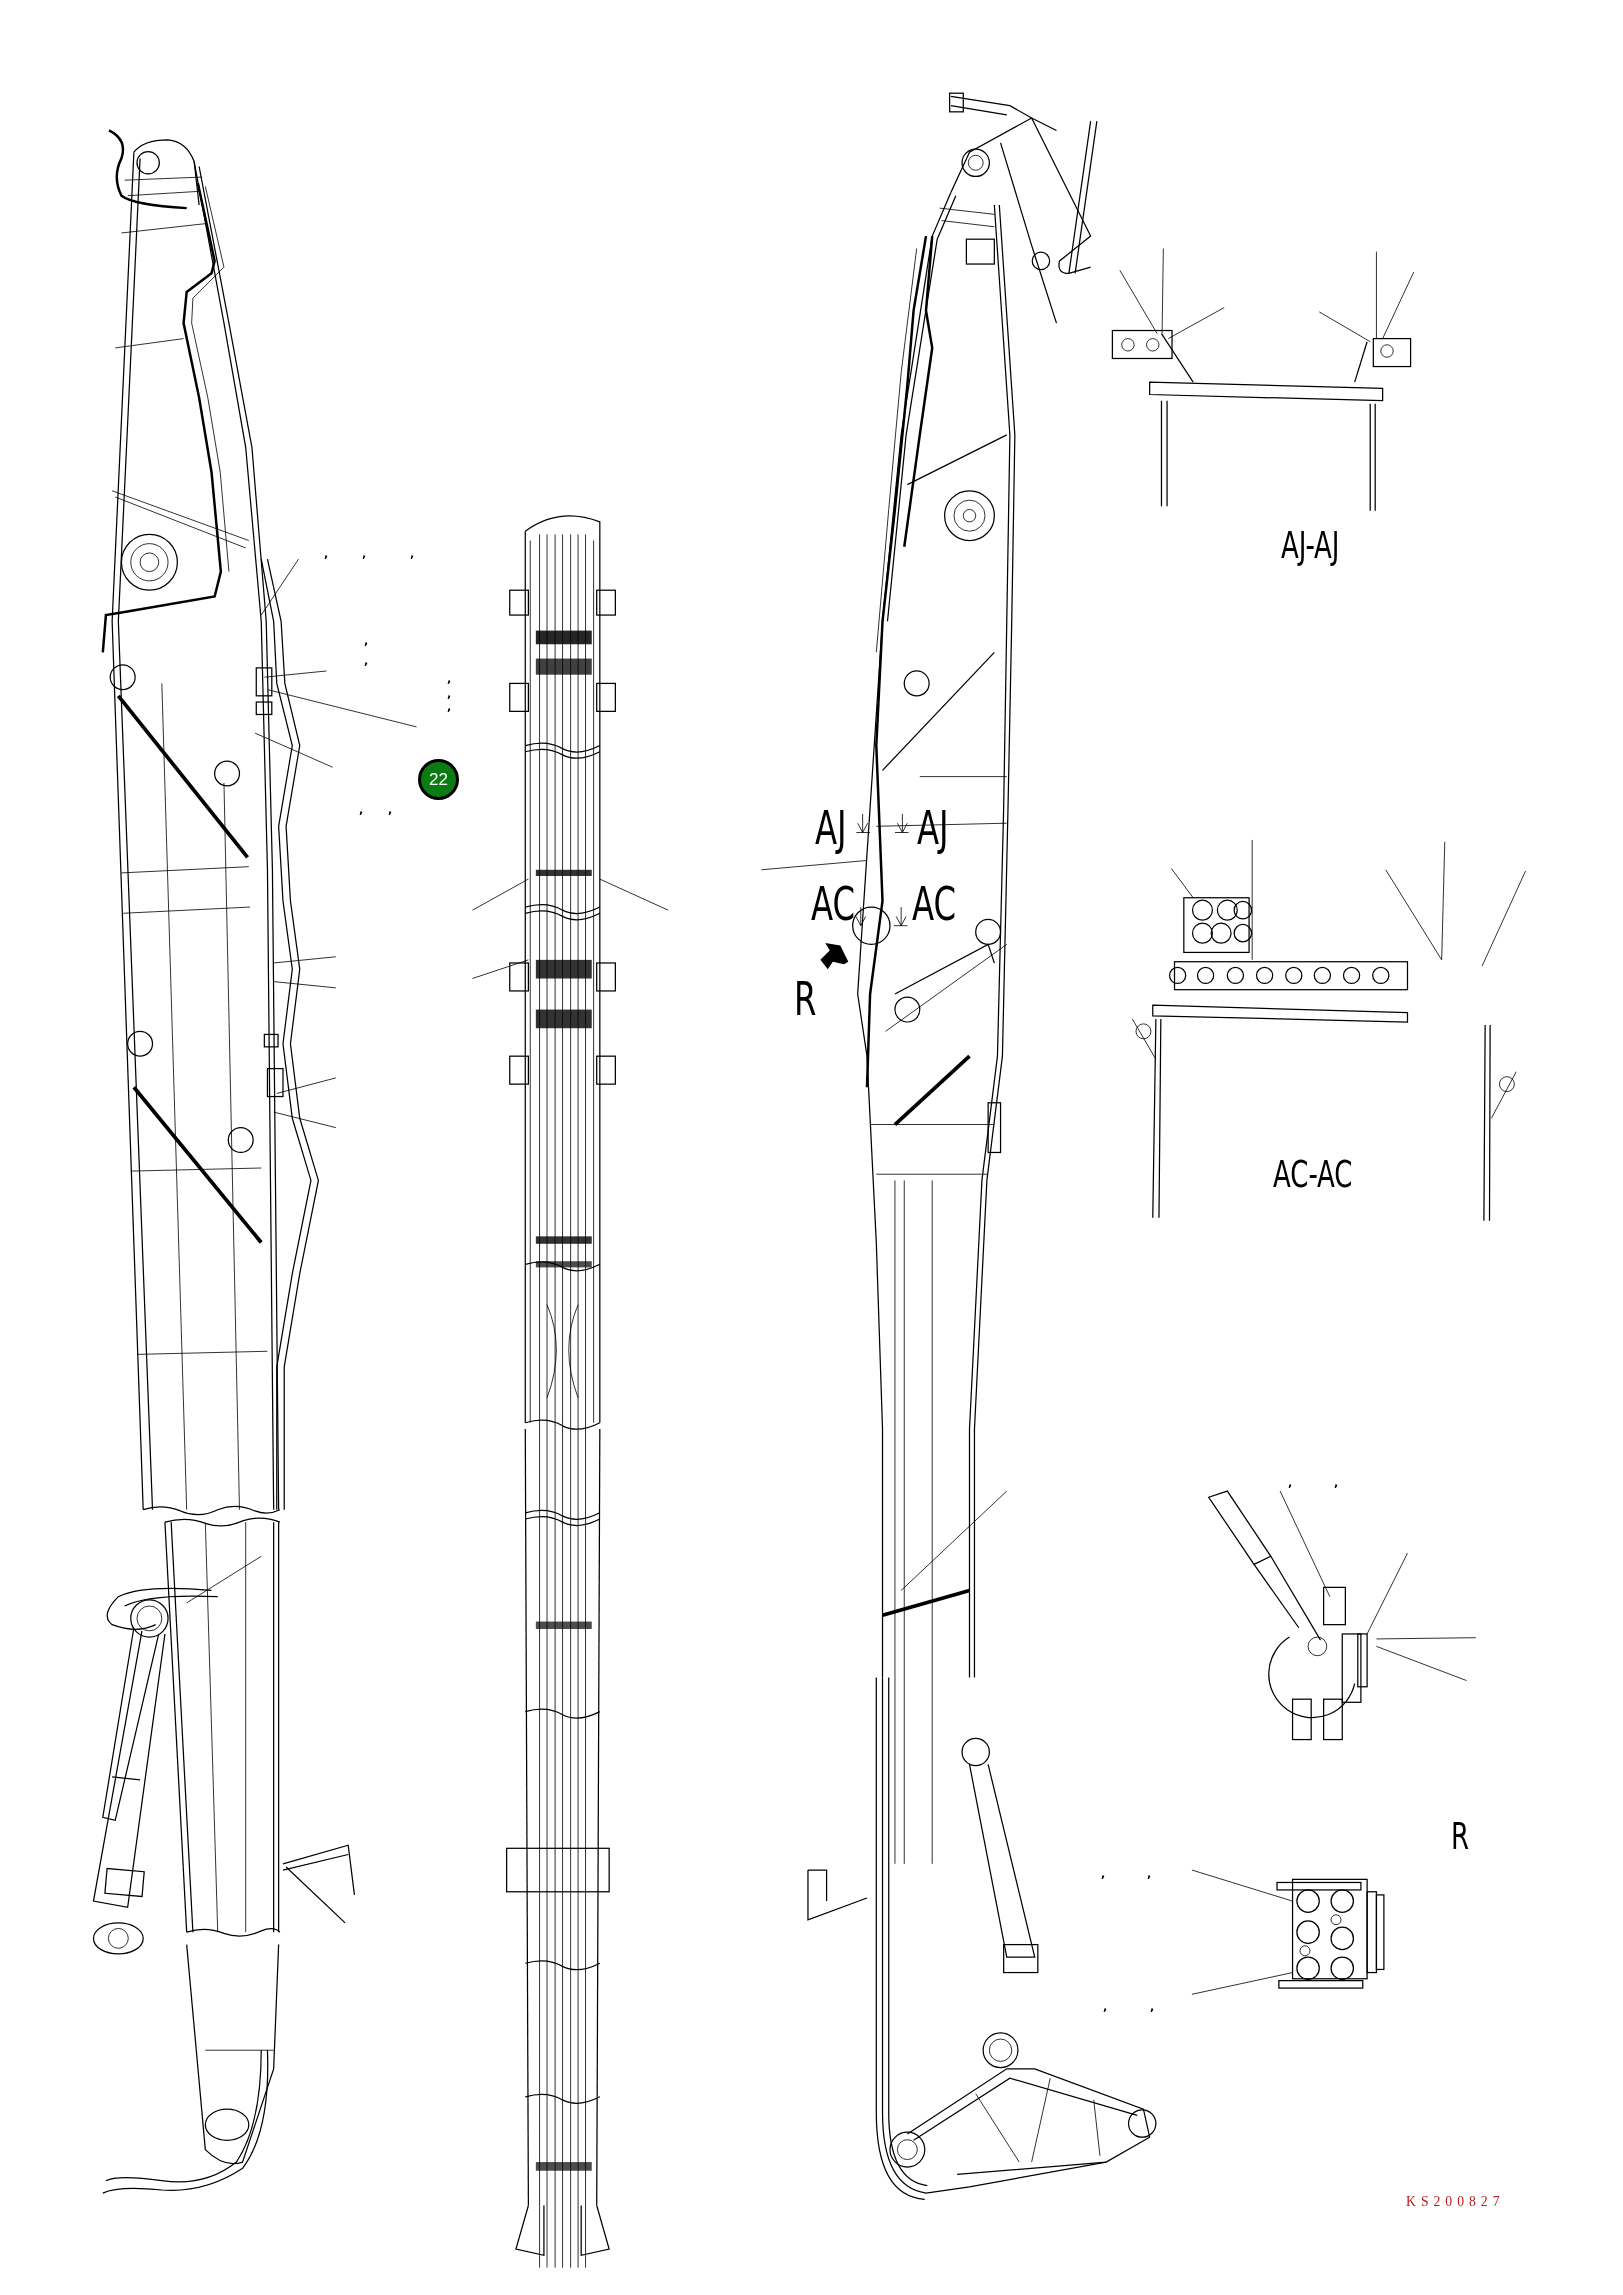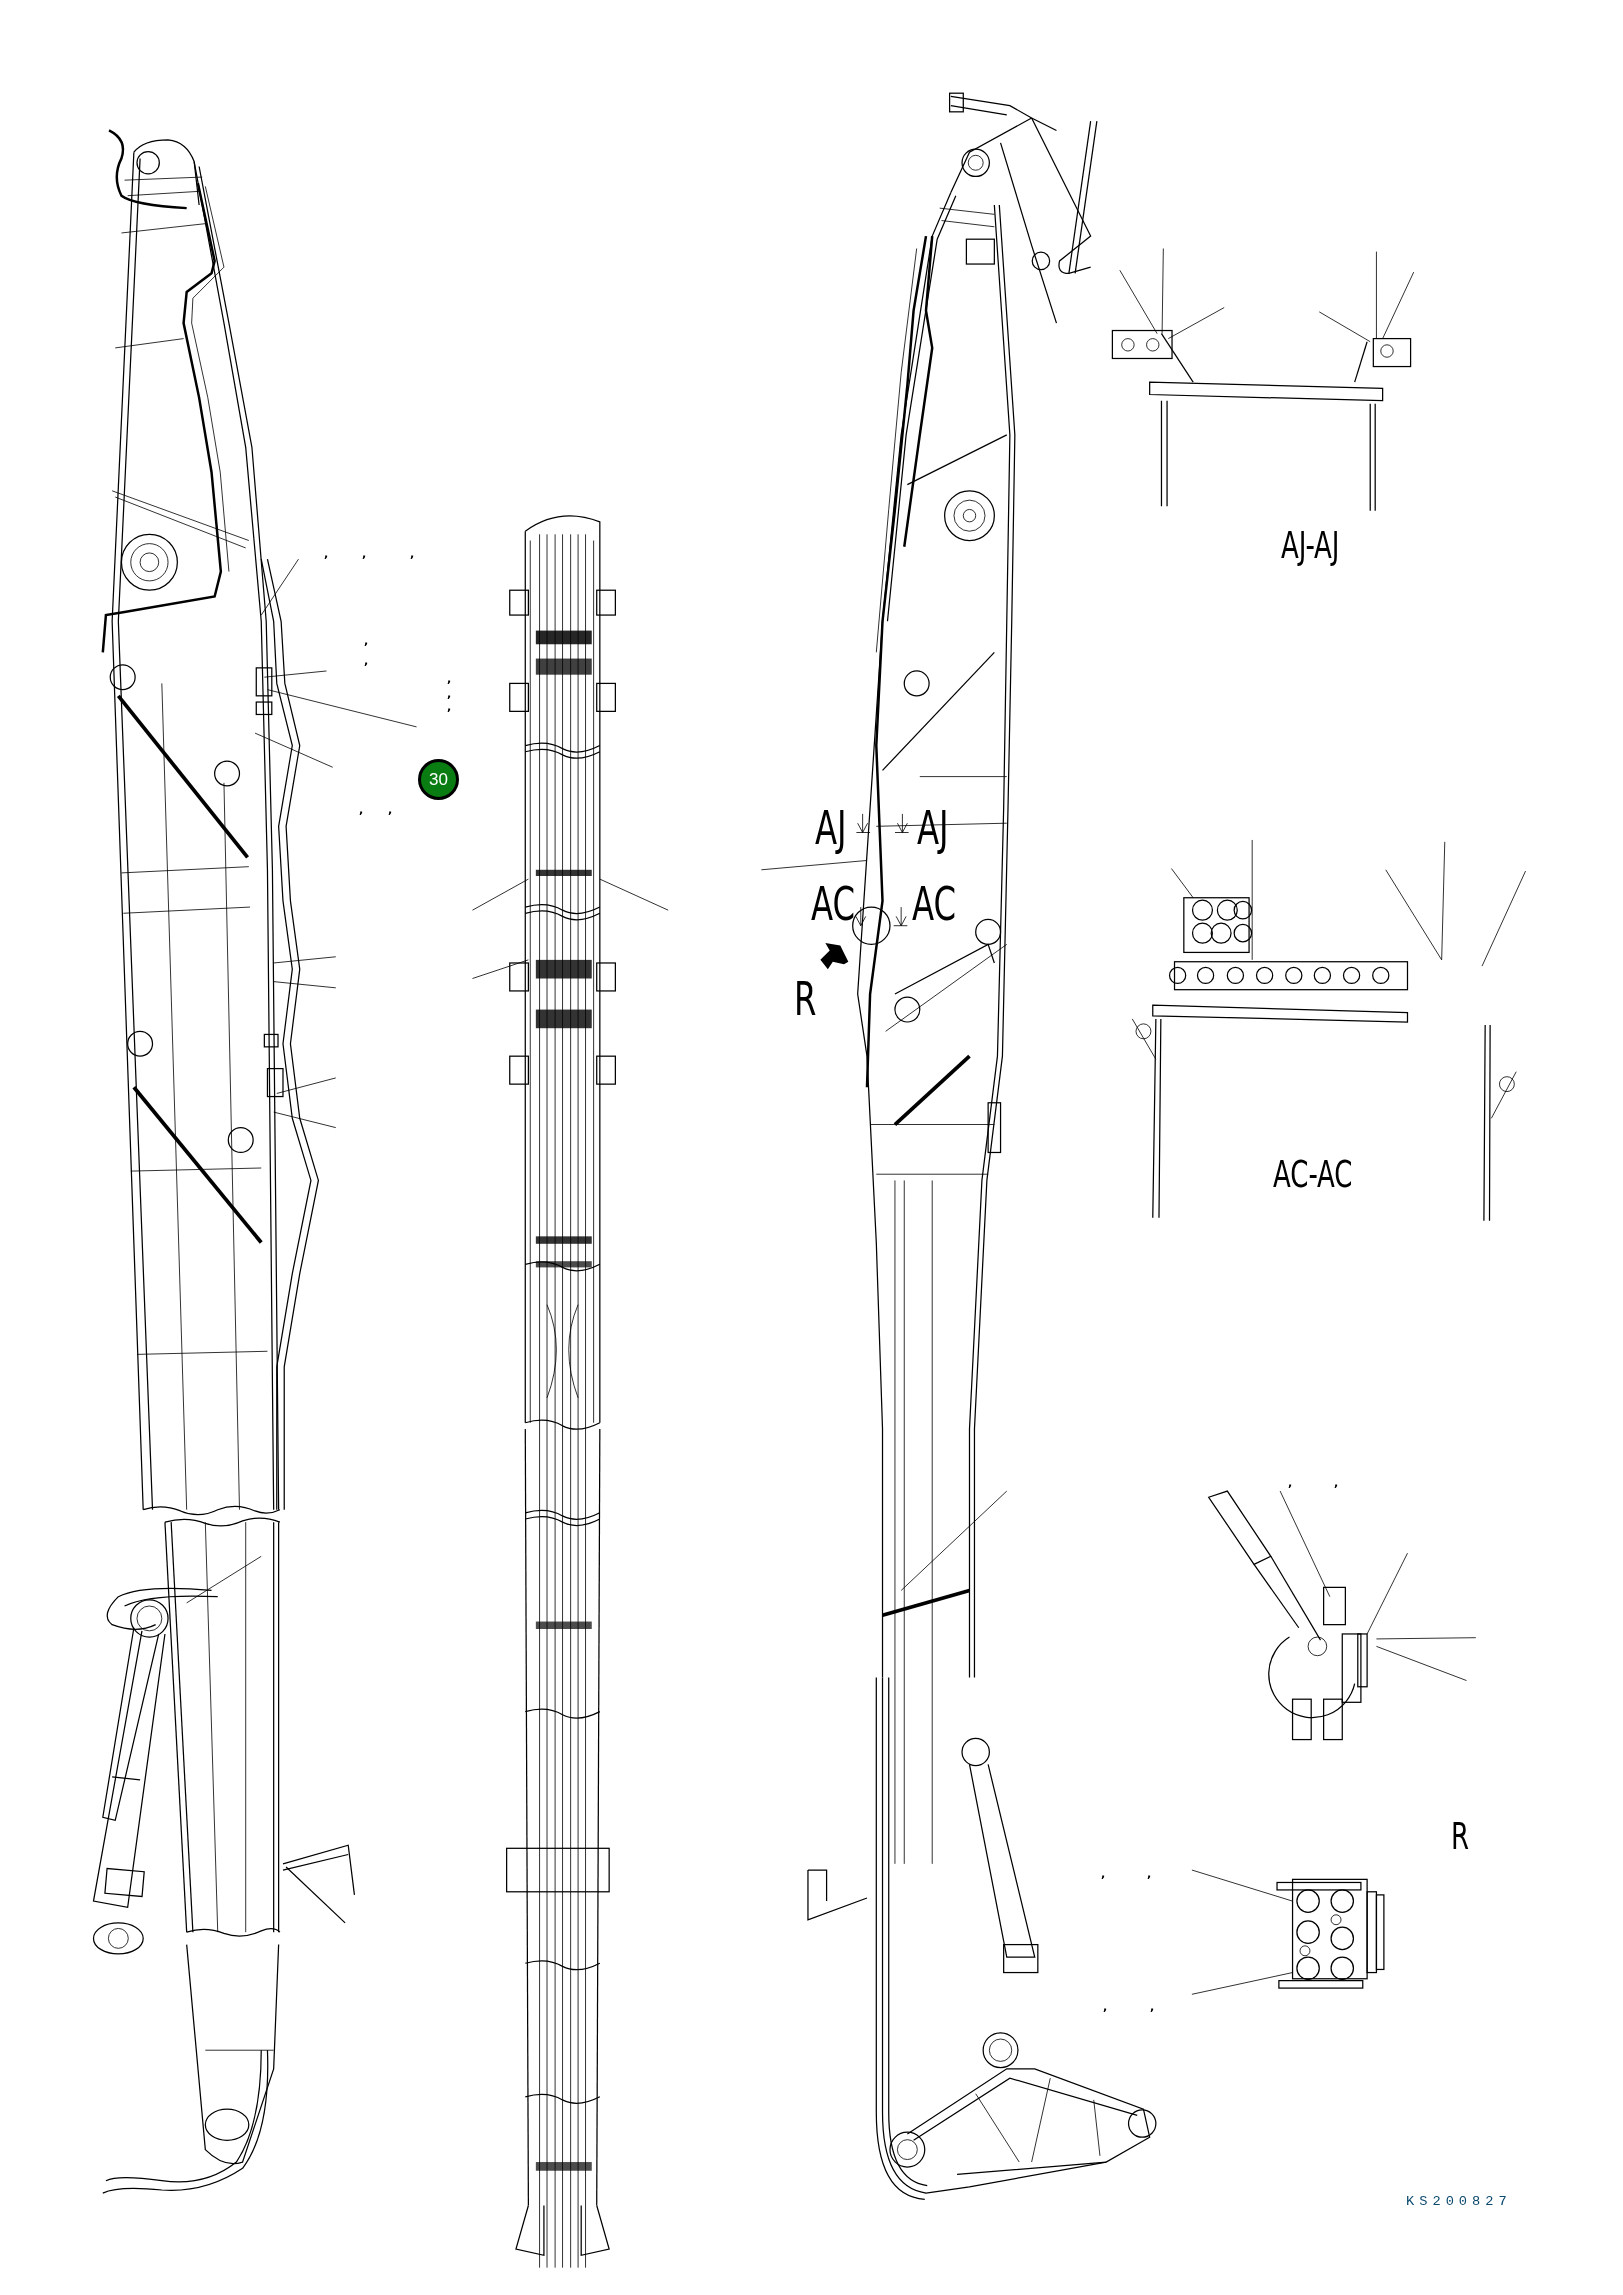--- a/index.html
+++ b/index.html
@@ -6,21 +6,21 @@
   body{width:1624px;height:2295px;position:relative;overflow:hidden;font-family:"DejaVu Sans",sans-serif;}
   #sheet{position:absolute;left:0;top:0;width:1624px;height:2295px;}
   svg{position:absolute;left:0;top:0;}
   .ln{stroke:#000;fill:none;stroke-width:2;}
   .thin{stroke:#000;fill:none;stroke-width:1.3;}
   .thick{stroke:#000;fill:none;stroke-width:6;}
   .hose{stroke:#000;fill:none;stroke-width:4;}
   .lbl{position:absolute;color:#000;font-family:"DejaVu Sans Condensed","DejaVu Sans",sans-serif;font-weight:normal;line-height:1;white-space:nowrap;transform:scaleX(0.78);transform-origin:left top;}
   .sec-lbl{font-size:46px;}
   .view-lbl{font-size:37px;}
-  .doc-id{position:absolute;font-family:Liberation Mono, monospace;font-size:13.7px;letter-spacing:5px;color:#0c4a6e;}
+  .doc-id{position:absolute;font-family:Liberation Serif, serif;font-size:13.7px;letter-spacing:5px;color:#b91c1c;}
   .callout{position:absolute;width:41px;height:41px;border-radius:50%;background:#0a7d12;border:3.1px solid #000;box-sizing:border-box;display:flex;align-items:center;justify-content:center;color:#fff;font-family:"Liberation Sans",sans-serif;font-size:17px;cursor:pointer;}
   .tick{position:absolute;font-size:11.2px;font-weight:bold;color:#000;}
 </style>
 </head>
 <body>
 
 <div id="sheet">
 
 <svg width="1624" height="2295" viewBox="0 0 2613 3694">
 
@@ -365,21 +365,21 @@
 <div class="lbl sec-lbl" style="left:917px;top:805px;">AJ</div>
 <div class="lbl sec-lbl" style="left:811px;top:881px;">AC</div>
 <div class="lbl sec-lbl" style="left:912px;top:881px;">AC</div>
 <div class="lbl sec-lbl" style="left:794px;top:976px;">R</div>
 
 <div class="lbl view-lbl" style="left:1281px;top:527px;">AJ-AJ</div>
 <div class="lbl view-lbl" style="left:1273px;top:1156px;">AC-AC</div>
 <div class="lbl view-lbl" style="left:1451px;top:1818px;">R</div>
 
 <div class="callout" style="left:418px;top:759px;">
-  <span>30</span>
+  <span>22</span>
 </div>
 
 <div class="doc-id" style="left:1406px;top:2194px;">KS200827</div>
 
 <span class="tick" style="left:324px;top:547px;">,</span>
 <span class="tick" style="left:362px;top:547px;">,</span>
 <span class="tick" style="left:410px;top:547px;">,</span>
 <span class="tick" style="left:364px;top:634px;">,</span>
 <span class="tick" style="left:364px;top:654px;">,</span>
 <span class="tick" style="left:447px;top:672px;">,</span>

